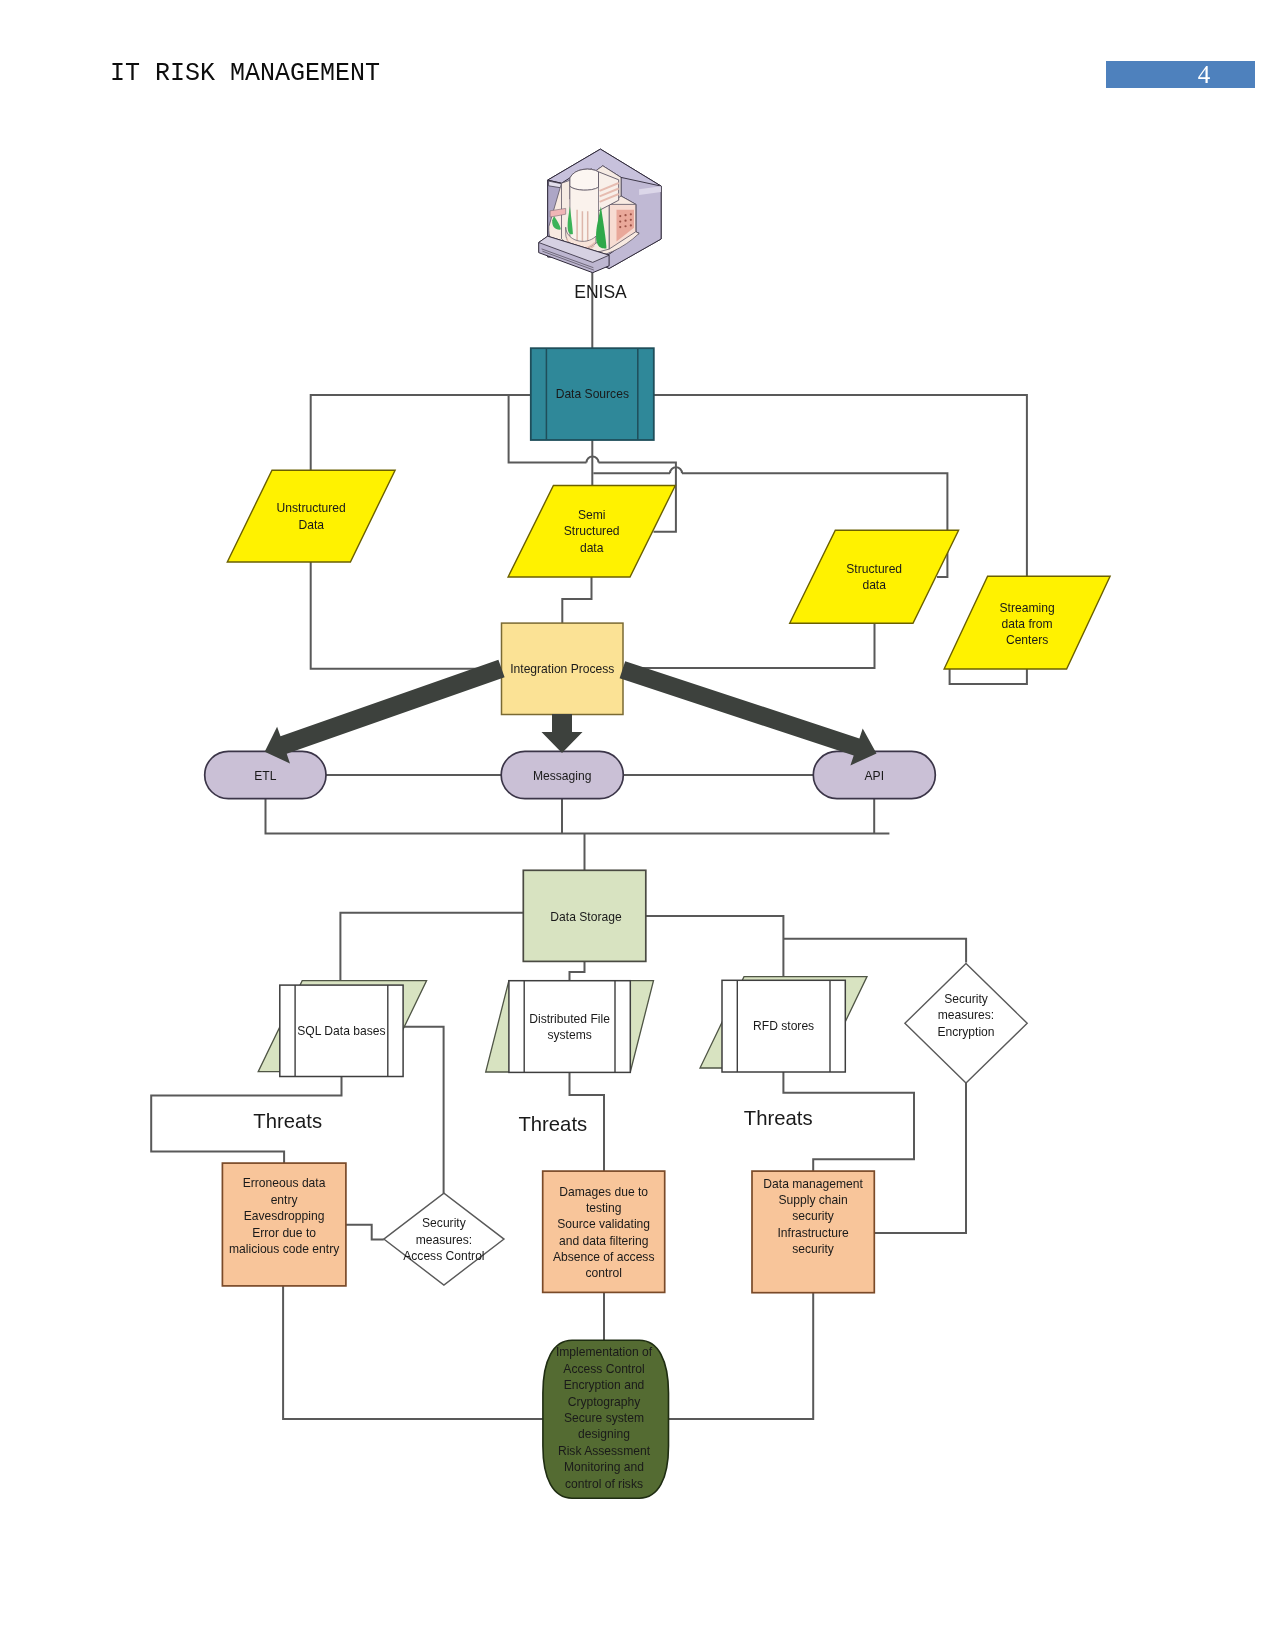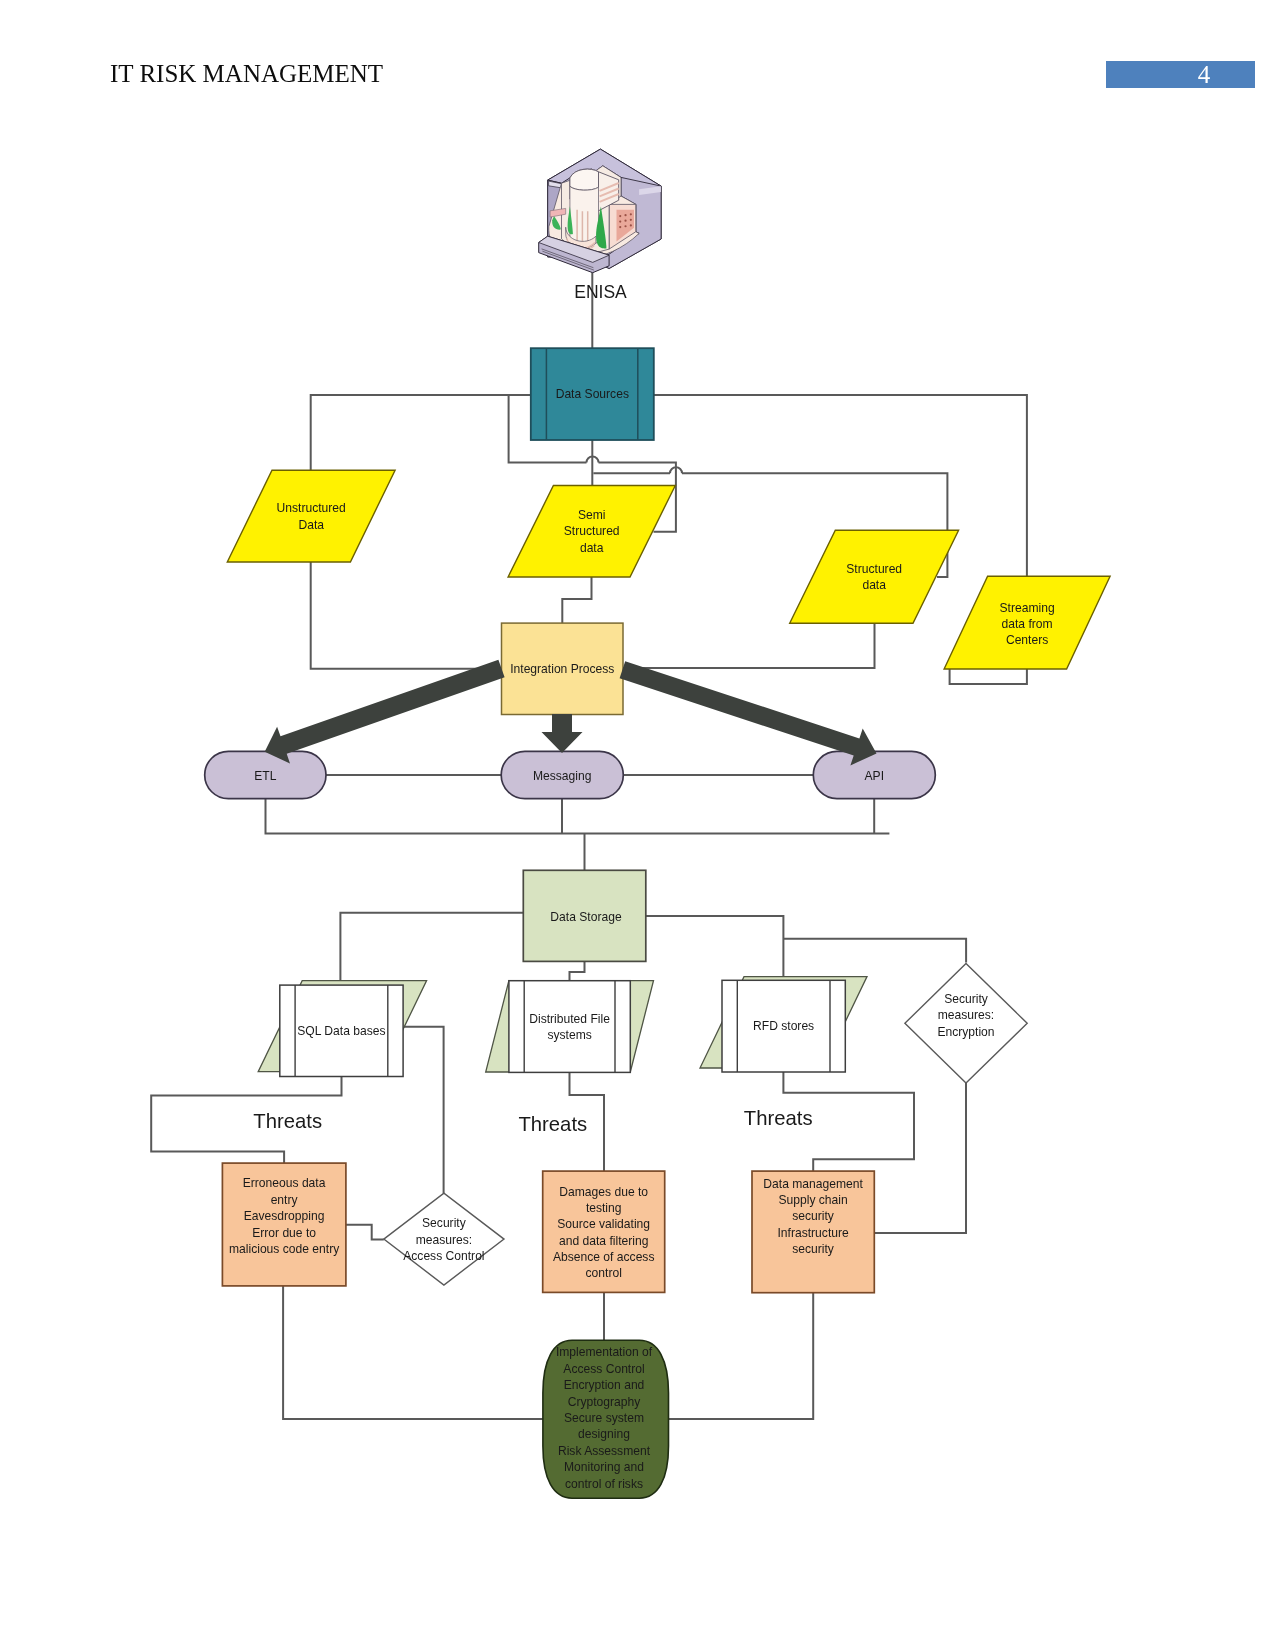--- a/index.html
+++ b/index.html
@@ -1,19 +1,19 @@
 <!DOCTYPE html>
 <html><head>
 <meta charset="utf-8">
 <title>IT RISK MANAGEMENT</title>
 <style>
   html,body{margin:0;padding:0;background:#fff;}
   body{width:1275px;height:1650px;font-family:"Liberation Sans",sans-serif;overflow:hidden;position:relative;}
   #page{position:absolute;left:0;top:0;width:1275px;height:1650px;background:#fff;}
-  .hdr-title{position:absolute;left:110px;top:61px;font-family:Liberation Serif, serif;font-size:25px;color:#0d0d0d;white-space:nowrap;line-height:26px;}
+  .hdr-title{position:absolute;left:110px;top:61px;font-family:Liberation Mono, monospace;font-size:25px;color:#0d0d0d;white-space:nowrap;line-height:26px;}
   .pg-badge{position:absolute;left:1106px;top:61px;width:149px;height:27px;background:#4E81BD;}
   .pg-num{position:absolute;left:1106px;top:60px;width:149px;height:28px;color:#fff;font-family:"Liberation Serif",serif;font-size:25px;line-height:29px;text-align:center;text-indent:47px;}
   svg#diagram{position:absolute;left:0;top:0;}
   svg text{font-family:"Liberation Sans",sans-serif;fill:#1a1a1a;}
 </style>
 </head>
 <body>
 
 <div id="page">
 

